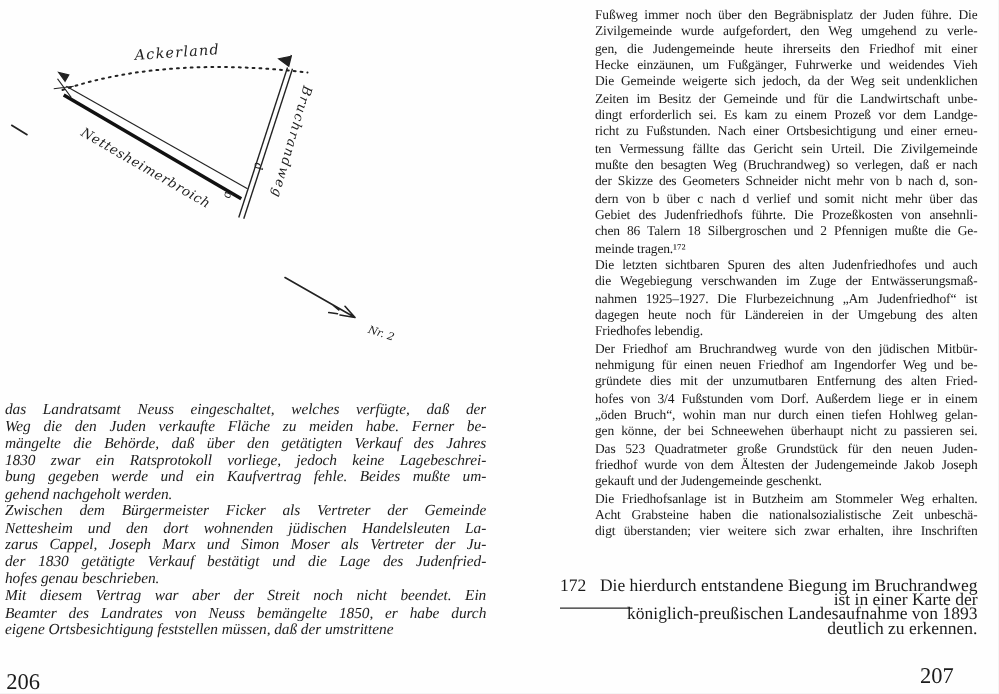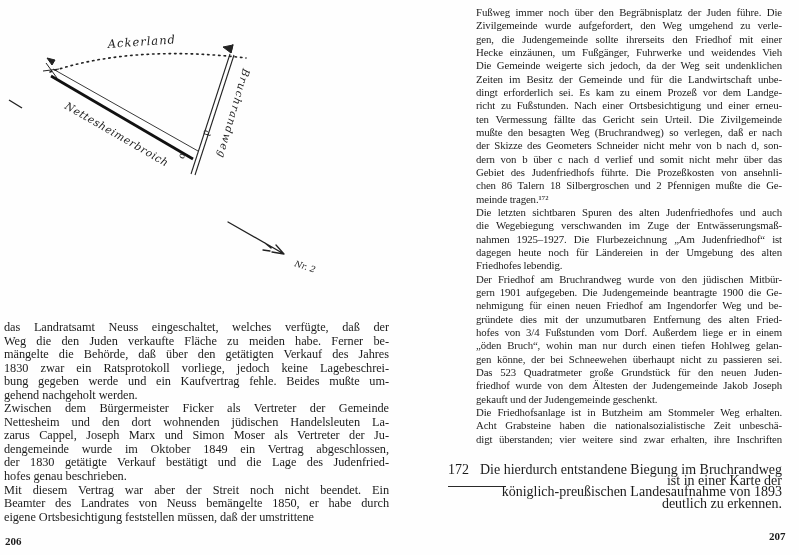--- a/index.html
+++ b/index.html
@@ -3,25 +3,25 @@
 <meta charset="utf-8">
 <style>
   html,body{margin:0;padding:0;background:#e9e9e9;}
   #page{position:relative;width:799px;height:555px;background:#fefefe;overflow:hidden;
         font-family:"Liberation Serif",serif;color:#1b1b1b;}
   .abs{position:absolute;}
   
   .tl{text-align:justify;text-align-last:justify;overflow:hidden;white-space:nowrap;}
   .tl.end{text-align-last:left;}
   #left-body{left:4px;top:321px;width:385px;font-size:12.3px;}
-  #left-body .tl{height:13.55px;line-height:13.55px;letter-spacing:-0.05px;}
+  #left-body .tl{height:13.55px;line-height:13.55px;letter-spacing:-0.05px;font-style:italic;}
   #right-body{left:448px;top:6px;width:334px;font-size:10.8px;}
   #right-body .tl{height:13.34px;line-height:13.34px;letter-spacing:-0.12px;margin-left:28px;}
   #caption{left:5px;top:296px;font-size:12.5px;}
-  .pagenum{font-size:11px;font-weight:bold;}
+  .pagenum{font-size:18px;}
   #fn-rule{left:448px;top:486px;width:58px;border-top:1.4px solid #2a2a2a;height:0;}
   #footnote{left:448px;top:464px;width:334px;font-size:14px;line-height:11.2px;}
   #fn-num{position:absolute;left:0;top:0;}
   #fn-lines{margin-left:27px;}
   #fn-lines .fl{text-align:right;}
   
   #sketch{left:8px;top:8px;}
   .hand{font-family:"DejaVu Serif",serif;font-style:italic;fill:#222;}
 </style>
 </head>
@@ -60,71 +60,69 @@
   <div id="left-body" class="abs">
       <div class="tl">das Landratsamt Neuss eingeschaltet, welches verfügte, daß der</div>
       <div class="tl">Weg die den Juden verkaufte Fläche zu meiden habe. Ferner be-</div>
       <div class="tl">mängelte die Behörde, daß über den getätigten Verkauf des Jahres</div>
       <div class="tl">1830 zwar ein Ratsprotokoll vorliege, jedoch keine Lagebeschrei-</div>
       <div class="tl">bung gegeben werde und ein Kaufvertrag fehle. Beides mußte um-</div>
       <div class="tl end">gehend nachgeholt werden.</div>
       <div class="tl">Zwischen dem Bürgermeister Ficker als Vertreter der Gemeinde</div>
       <div class="tl">Nettesheim und den dort wohnenden jüdischen Handelsleuten La-</div>
       <div class="tl">zarus Cappel, Joseph Marx und Simon Moser als Vertreter der Ju-</div>
-      <div class="tl">dengemeinde wurde im Oktober 1849 ein Vertrag abgeschlossen,</div>
       <div class="tl">der 1830 getätigte Verkauf bestätigt und die Lage des Judenfried-</div>
       <div class="tl end">hofes genau beschrieben.</div>
       <div class="tl">Mit diesem Vertrag war aber der Streit noch nicht beendet. Ein</div>
       <div class="tl">Beamter des Landrates von Neuss bemängelte 1850, er habe durch</div>
       <div class="tl end">eigene Ortsbesichtigung feststellen müssen, daß der umstrittene</div>
     </div>
 
   <div class="abs pagenum" style="left:5px;top:535px;">206</div>
 
   <div id="right-body" class="abs">
       <div class="tl">Fußweg immer noch über den Begräbnisplatz der Juden führe. Die</div>
       <div class="tl">Zivilgemeinde wurde aufgefordert, den Weg umgehend zu verle-</div>
-      <div class="tl">gen, die Judengemeinde sollte ihrerseits den Friedhof mit einer</div>
+      <div class="tl">gen, die Judengemeinde heute ihrerseits den Friedhof mit einer</div>
       <div class="tl">Hecke einzäunen, um Fußgänger, Fuhrwerke und weidendes Vieh</div>
       <div class="tl">Die Gemeinde weigerte sich jedoch, da der Weg seit undenklichen</div>
       <div class="tl">Zeiten im Besitz der Gemeinde und für die Landwirtschaft unbe-</div>
       <div class="tl">dingt erforderlich sei. Es kam zu einem Prozeß vor dem Landge-</div>
       <div class="tl">richt zu Fußstunden. Nach einer Ortsbesichtigung und einer erneu-</div>
       <div class="tl">ten Vermessung fällte das Gericht sein Urteil. Die Zivilgemeinde</div>
       <div class="tl">mußte den besagten Weg (Bruchrandweg) so verlegen, daß er nach</div>
       <div class="tl">der Skizze des Geometers Schneider nicht mehr von b nach d, son-</div>
       <div class="tl">dern von b über c nach d verlief und somit nicht mehr über das</div>
       <div class="tl">Gebiet des Judenfriedhofs führte. Die Prozeßkosten von ansehnli-</div>
       <div class="tl">chen 86 Talern 18 Silbergroschen und 2 Pfennigen mußte die Ge-</div>
       <div class="tl end">meinde tragen.¹⁷²</div>
       <div class="tl">Die letzten sichtbaren Spuren des alten Judenfriedhofes und auch</div>
       <div class="tl">die Wegebiegung verschwanden im Zuge der Entwässerungsmaß-</div>
       <div class="tl">nahmen 1925–1927. Die Flurbezeichnung „Am Judenfriedhof“ ist</div>
       <div class="tl">dagegen heute noch für Ländereien in der Umgebung des alten</div>
       <div class="tl end">Friedhofes lebendig.</div>
       <div class="tl">Der Friedhof am Bruchrandweg wurde von den jüdischen Mitbür-</div>
-      <div class="tl">gern 1901 aufgegeben. Die Judengemeinde beantragte 1900 die Ge-</div>
       <div class="tl">nehmigung für einen neuen Friedhof am Ingendorfer Weg und be-</div>
       <div class="tl">gründete dies mit der unzumutbaren Entfernung des alten Fried-</div>
       <div class="tl">hofes von 3/4 Fußstunden vom Dorf. Außerdem liege er in einem</div>
       <div class="tl">„öden Bruch“, wohin man nur durch einen tiefen Hohlweg gelan-</div>
       <div class="tl">gen könne, der bei Schneewehen überhaupt nicht zu passieren sei.</div>
       <div class="tl">Das 523 Quadratmeter große Grundstück für den neuen Juden-</div>
       <div class="tl">friedhof wurde von dem Ältesten der Judengemeinde Jakob Joseph</div>
       <div class="tl end">gekauft und der Judengemeinde geschenkt.</div>
       <div class="tl">Die Friedhofsanlage ist in Butzheim am Stommeler Weg erhalten.</div>
       <div class="tl">Acht Grabsteine haben die nationalsozialistische Zeit unbeschä-</div>
-      <div class="tl">digt überstanden; vier weitere sind zwar erhalten, ihre Inschriften</div>
+      <div class="tl">digt überstanden; vier weitere sich zwar erhalten, ihre Inschriften</div>
     </div>
 
   <div id="fn-rule" class="abs"></div>
 
   <div id="footnote" class="abs">
     <span id="fn-num">172</span>
     <div id="fn-lines">
         <div class="fl">Die hierdurch entstandene Biegung im Bruchrandweg ist in einer Karte der</div>
         <div class="fl">königlich-preußischen Landesaufnahme von 1893 deutlich zu erkennen.</div>
       </div>
   </div>
 
-  <div class="abs pagenum" style="left:769px;top:530px;">207</div>
+  <div class="abs pagenum" style="left:736px;top:530px;">207</div>
 
 </div>
 
 </body></html>

